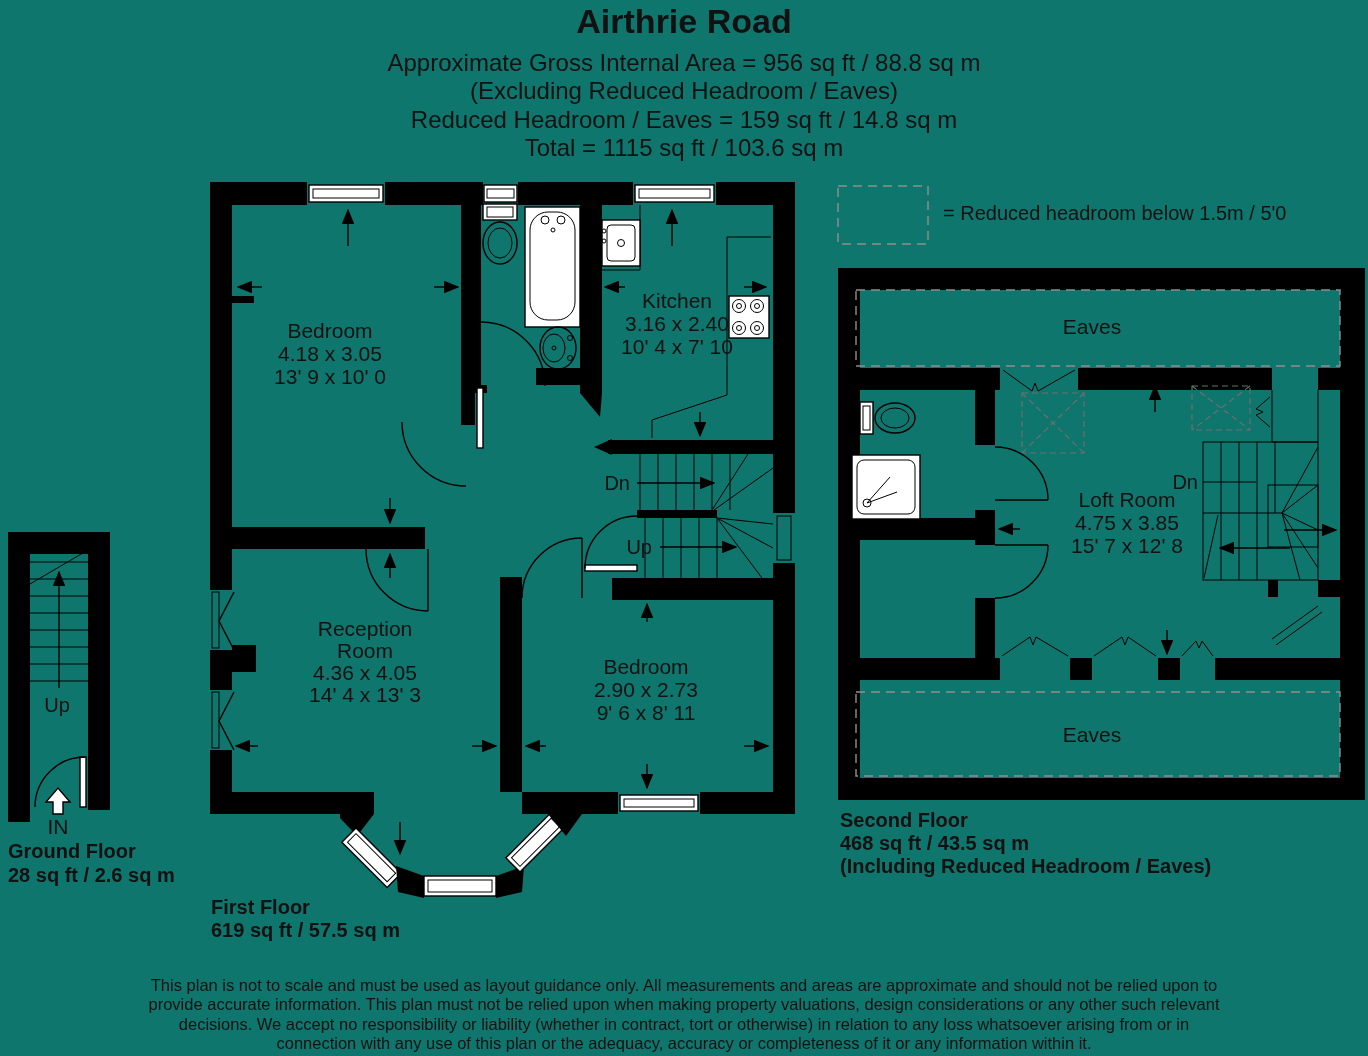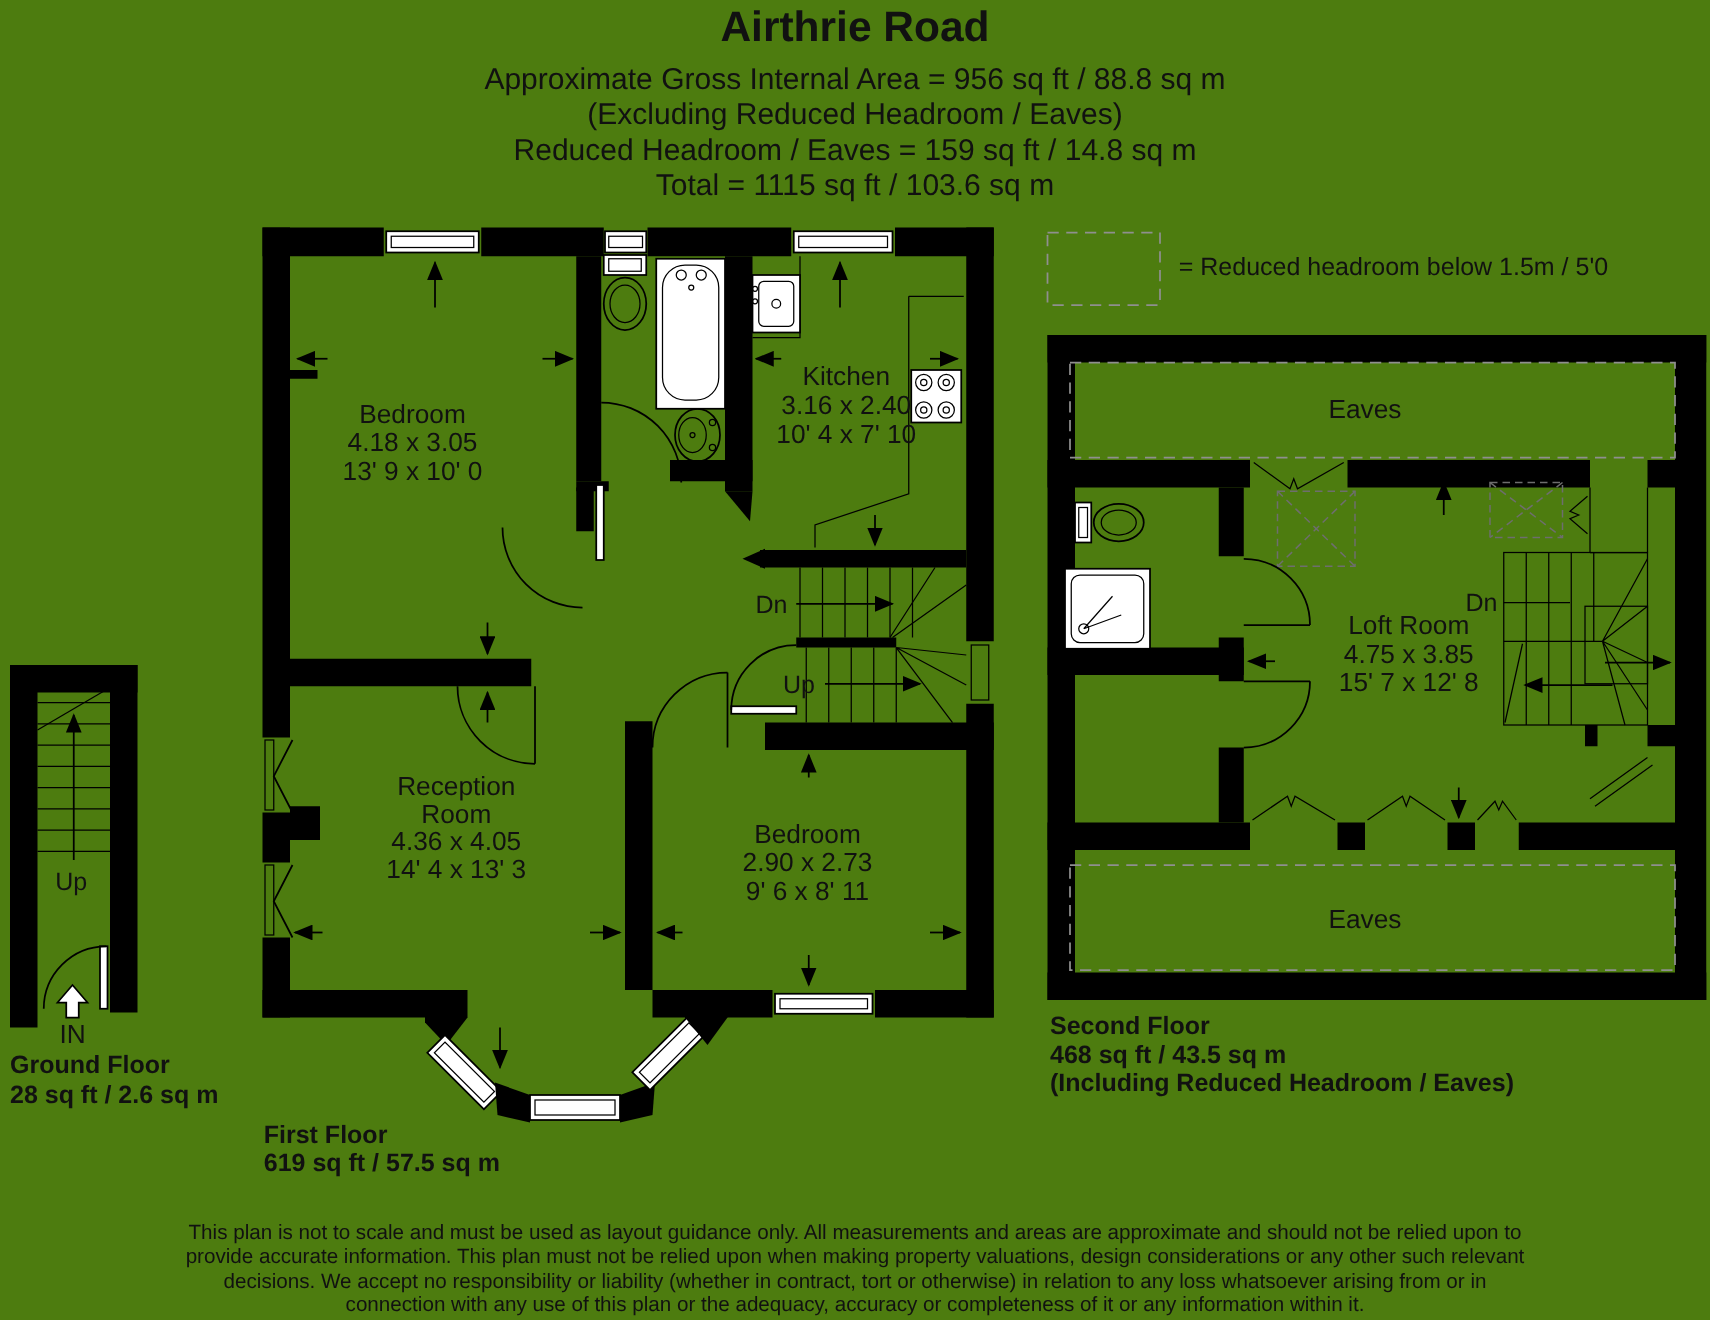--- a/index.html
+++ b/index.html
@@ -1,16 +1,16 @@
 <!DOCTYPE html>
 <html><head>
 <meta charset="utf-8">
 <style>
   html,body{margin:0;padding:0;background:#ffffff;}
-  .page{width:1368px;height:1056px;position:relative;background:#4d7c0f;}
+  .page{width:1368px;height:1056px;position:relative;background:#0f766e;}
   svg{display:block;}
   .wall{fill:#000;stroke:none;}
   .wfill{fill:#fff;}
   .ln{fill:none;stroke:#000;stroke-width:1.4;}
   .lnf{fill:#fff;stroke:#000;stroke-width:1.4;}
   .ln2{fill:none;stroke:#000;stroke-width:1;}
   .dashg{fill:none;stroke:#8f8f8f;stroke-width:1.4;stroke-dasharray:9 6;}
   .dashs{fill:none;stroke:#6e6e6e;stroke-width:1.2;stroke-dasharray:6 4;}
   .t{font-family:"Liberation Sans",sans-serif;fill:#111;}
   .t-title{font-size:34px;font-weight:bold;}

